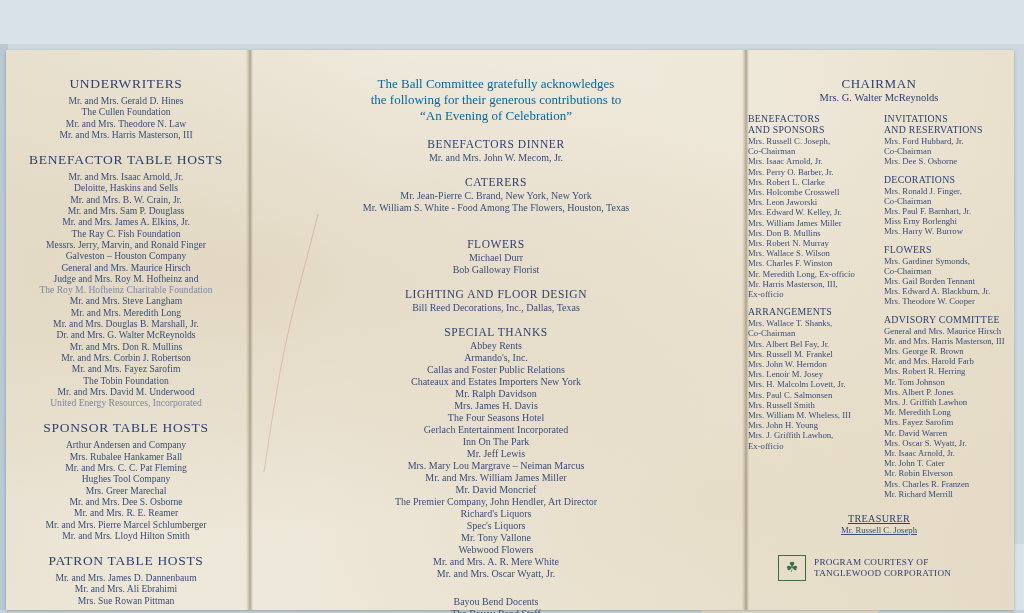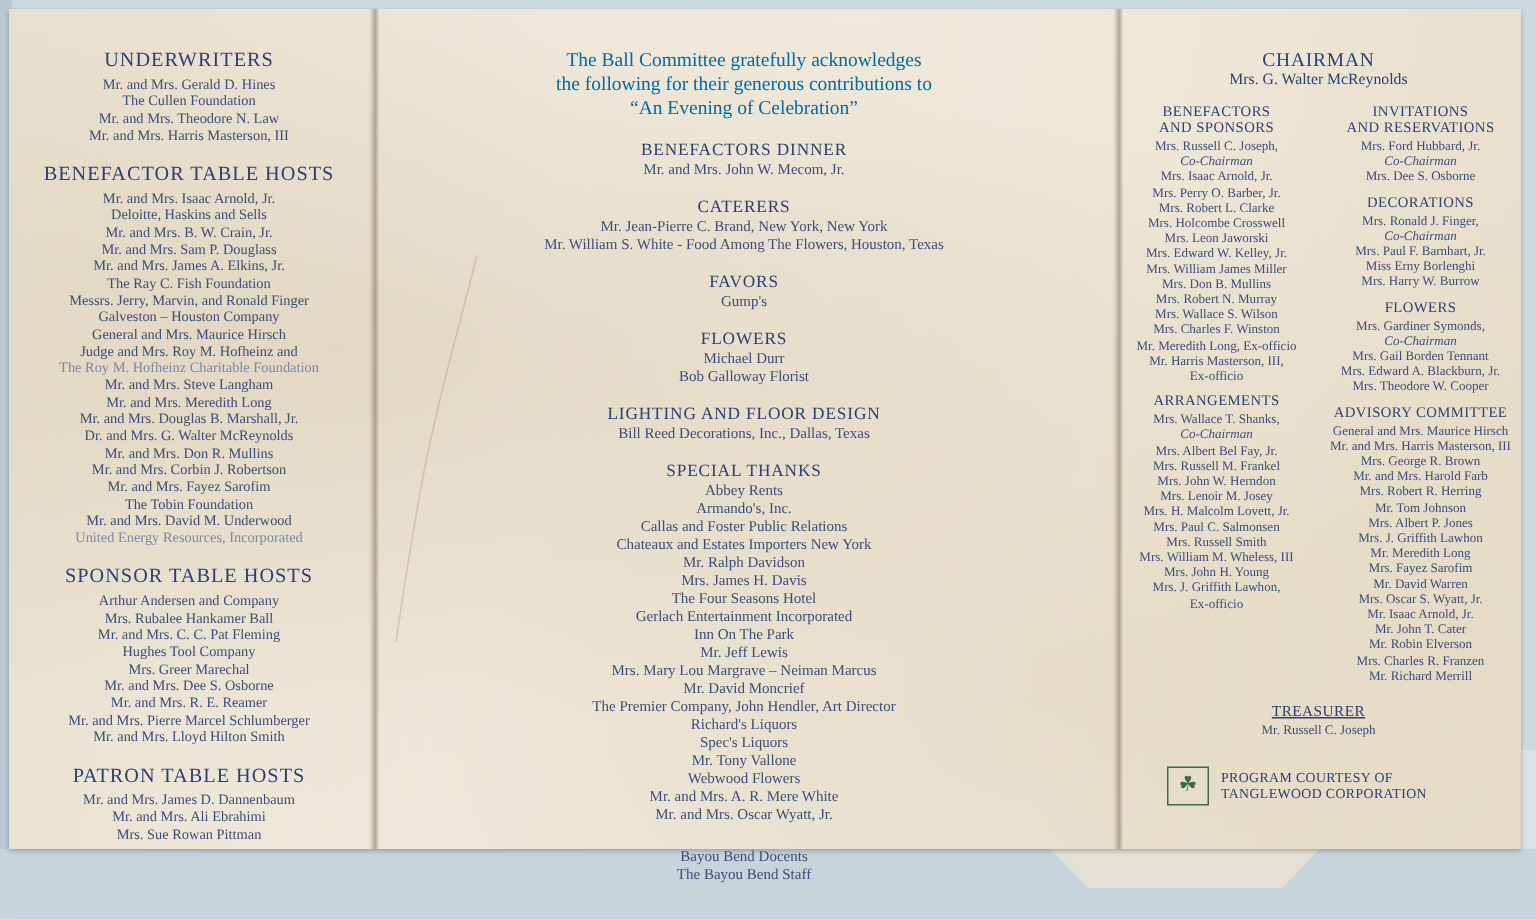--- a/index.html
+++ b/index.html
@@ -11,20 +11,21 @@
     width: 1024px;
     height: 613px;
     overflow: hidden;
     font-family: "Liberation Serif", serif;
   }
   #page {
     position: relative;
     width: 1024px;
     height: 500px;
     background: #cdd8de;
+    margin-top: 44px;
   }
   
   .paper {
     position: absolute;
     left: 6px;
     top: 6px;
     width: 1008px;
     height: 560px;
     background: #efe9dc;
     box-shadow: 0 1px 3px rgba(0,0,0,0.25);
@@ -154,39 +155,39 @@
     color: #2e4071;
   }
   .right-sub {
     font-size: 10.5px;
     color: #2e4071;
     margin-bottom: 6px;
   }
   .two {
     display: flex;
     gap: 10px;
-    text-align: center;
+    text-align: left;
     margin-top: 10px;
   }
   .two .sub { width: 50%; }
   .sub-hdr {
     font-variant: small-caps;
     font-size: 9.8px;
     letter-spacing: .03em;
     color: #2e4071;
     margin: 0 0 1px 0;
   }
   .sub-line {
     font-size: 8.7px;
     line-height: 10.2px;
     color: #3b4d78;
     margin: 0;
     white-space: nowrap;
   }
-  .sub-line.ital { font-style: italic; }
+  .sub-line.ital { }
   .treasurer {
     margin-top: 14px;
     text-align: center;
   }
   .logo-row {
     margin-top: 20px;
     display: flex;
     align-items: center;
     gap: 8px;
     text-align: left;
@@ -306,24 +307,20 @@
       </div>
       <div class="gap-md"></div>
 
       <div>
         <div class="mid-hdr">CATERERS</div>
         <p class="mid-line">Mr. Jean-Pierre C. Brand, New York, New York</p>
         <p class="mid-line">Mr. William S. White - Food Among The Flowers, Houston, Texas</p>
       </div>
       <div class="gap-md"></div>
 
-      <div>
-        <div class="mid-hdr">FAVORS</div>
-        <p class="mid-line">Gump's</p>
-      </div>
       <div class="gap-md"></div>
 
       <div>
         <div class="mid-hdr">FLOWERS</div>
         <p class="mid-line">Michael Durr</p>
         <p class="mid-line">Bob Galloway Florist</p>
       </div>
       <div class="gap-md"></div>
 
       <div>
@@ -338,20 +335,21 @@
         <p class="mid-line">Armando's, Inc.</p>
         <p class="mid-line">Callas and Foster Public Relations</p>
         <p class="mid-line">Chateaux and Estates Importers New York</p>
         <p class="mid-line">Mr. Ralph Davidson</p>
         <p class="mid-line">Mrs. James H. Davis</p>
         <p class="mid-line">The Four Seasons Hotel</p>
         <p class="mid-line">Gerlach Entertainment Incorporated</p>
         <p class="mid-line">Inn On The Park</p>
         <p class="mid-line">Mr. Jeff Lewis</p>
         <p class="mid-line">Mrs. Mary Lou Margrave – Neiman Marcus</p>
+        <p class="mid-line">Mr. and Mrs. William James Miller</p>
         <p class="mid-line">Mr. David Moncrief</p>
         <p class="mid-line">The Premier Company, John Hendler, Art Director</p>
         <p class="mid-line">Richard's Liquors</p>
         <p class="mid-line">Spec's Liquors</p>
         <p class="mid-line">Mr. Tony Vallone</p>
         <p class="mid-line">Webwood Flowers</p>
         <p class="mid-line">Mr. and Mrs. A. R. Mere White</p>
         <p class="mid-line">Mr. and Mrs. Oscar Wyatt, Jr.</p>
       </div>
 
@@ -469,21 +467,21 @@
             <p class="sub-line">Mr. Robin Elverson</p>
             <p class="sub-line">Mrs. Charles R. Franzen</p>
             <p class="sub-line">Mr. Richard Merrill</p>
           </div>
 
         </div>
       </div>
 
       <div class="treasurer">
         <div class="sub-hdr" style="text-align:center; font-size:10.2px;text-decoration:underline;">TREASURER</div>
-        <p class="sub-line" style="text-align:center;">Mr. Russell C. Joseph</p>
+        <p class="sub-line" style="text-align:center;text-decoration:underline;">Mr. Russell C. Joseph</p>
       </div>
 
       <div class="logo-row">
         <div class="logo-box">
           <span style="font-size:14px; line-height:1;">☘</span>
         </div>
         <div class="logo-text">
           <div>PROGRAM COURTESY OF</div>
           <div>TANGLEWOOD CORPORATION</div>
         </div>

